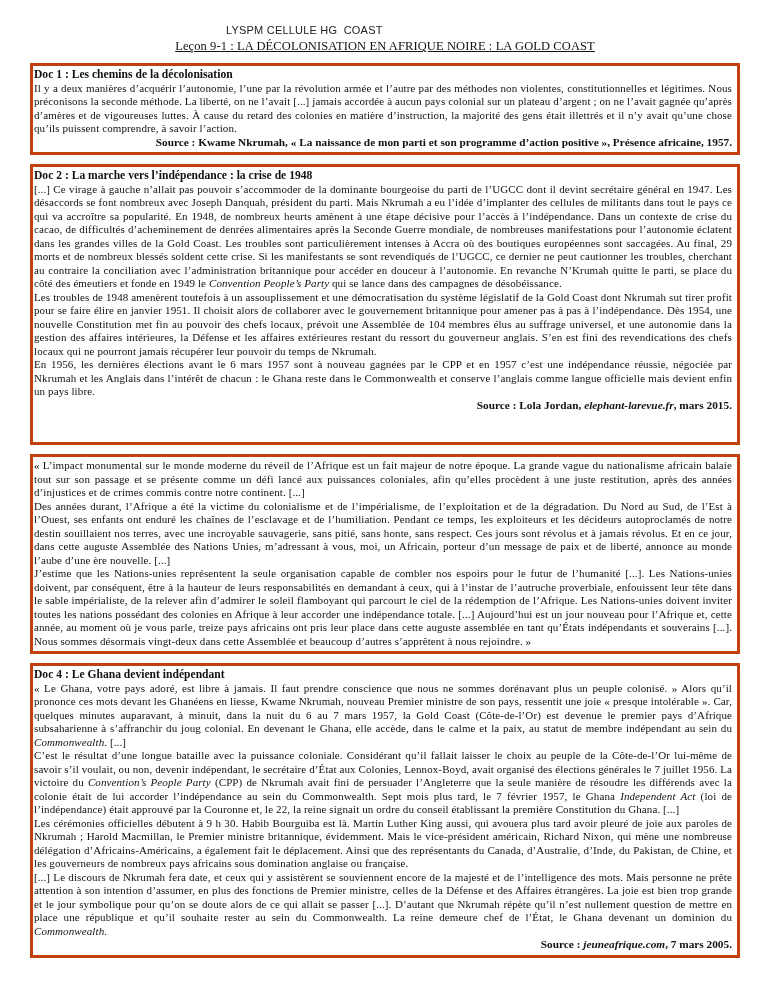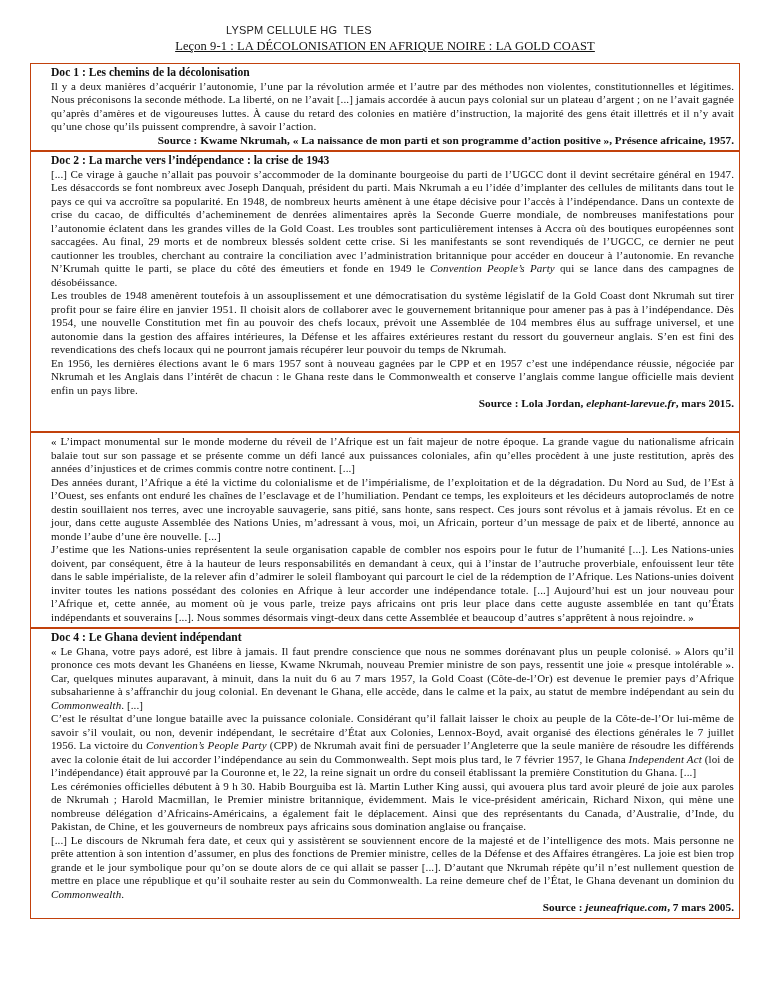--- a/index.html
+++ b/index.html
@@ -22,23 +22,24 @@
   }
   .lesson-title {
     text-align: center;
     font-weight: normal;
     font-size: 12.5px;
     text-decoration: underline;
     margin-bottom: 9px;
     letter-spacing: 0.1px;
   }
   .doc-box {
-    border: 1px solid #c2410c;
+    border: 3px solid #c2410c;
     box-sizing: border-box;
-    padding: 2px 5px 3px 20px;
+    padding: 2px 5px 3px 1px;
+    margin-bottom: 9px;
     background: #ffffff;
   }
   .doc-box:nth-child(1) { min-height: 77px; }
   .doc-box:nth-child(2) { min-height: 281px; }
   .doc-box:nth-child(3) { min-height: 193px; }
   .doc-box:nth-child(4) { min-height: 291px; }
   .doc-heading {
     font-weight: bold;
     font-size: 11.6px;
     line-height: 13.6px;
@@ -53,32 +54,32 @@
     font-size: 11.3px;
     line-height: 13.6px;
     font-weight: bold;
     text-align: right;
   }
   .it { font-style: italic; }
 </style>
 </head>
 <body>
 
-<div class="page-header">LYSPM CELLULE HG  TLES</div>
+<div class="page-header">LYSPM CELLULE HG  COAST</div>
 
 <div class="lesson-title">Leçon 9-1 : LA DÉCOLONISATION EN AFRIQUE NOIRE : LA GOLD COAST</div>
 
 <div>
     <div class="doc-box">
       <div class="doc-heading">Doc 1 : Les chemins de la décolonisation</div>
       <div class="doc-para"><span>Il y a deux manières d’acquérir l’autonomie, l’une par la révolution armée et l’autre par des méthodes non violentes, constitutionnelles et légitimes. Nous préconisons la seconde méthode. La liberté, on ne l’avait [...] jamais accordée à aucun pays colonial sur un plateau d’argent ; on ne l’avait gagnée qu’après d’amères et de vigoureuses luttes. À cause du retard des colonies en matière d’instruction, la majorité des gens était illettrés et il n’y avait qu’une chose qu’ils puissent comprendre, à savoir l’action.</span></div>
       <div class="doc-source"><span>Source : Kwame Nkrumah, « La naissance de mon parti et son programme d’action positive », Présence africaine, 1957.</span></div>
     </div>
     <div class="doc-box">
-      <div class="doc-heading">Doc 2 : La marche vers l’indépendance : la crise de 1943</div>
+      <div class="doc-heading">Doc 2 : La marche vers l’indépendance : la crise de 1948</div>
       <div class="doc-para"><span>[...] Ce virage à gauche n’allait pas pouvoir s’accommoder de la dominante bourgeoise du parti de l’UGCC dont il devint secrétaire général en 1947. Les désaccords se font nombreux avec Joseph Danquah, président du parti. Mais Nkrumah a eu l’idée d’implanter des cellules de militants dans tout le pays ce qui va accroître sa popularité. En 1948, de nombreux heurts amènent à une étape décisive pour l’accès à l’indépendance. Dans un contexte de crise du cacao, de difficultés d’acheminement de denrées alimentaires après la Seconde Guerre mondiale, de nombreuses manifestations pour l’autonomie éclatent dans les grandes villes de la Gold Coast. Les troubles sont particulièrement intenses à Accra où des boutiques européennes sont saccagées. Au final, 29 morts et de nombreux blessés soldent cette crise. Si les manifestants se sont revendiqués de l’UGCC, ce dernier ne peut cautionner les troubles, cherchant au contraire la conciliation avec l’administration britannique pour accéder en douceur à l’autonomie. En revanche N’Krumah quitte le parti, se place du côté des émeutiers et fonde en 1949 le </span><span class="it">Convention People’s Party</span><span> qui se lance dans des campagnes de désobéissance.</span></div>
       <div class="doc-para"><span>Les troubles de 1948 amenèrent toutefois à un assouplissement et une démocratisation du système législatif de la Gold Coast dont Nkrumah sut tirer profit pour se faire élire en janvier 1951. Il choisit alors de collaborer avec le gouvernement britannique pour amener pas à pas à l’indépendance. Dès 1954, une nouvelle Constitution met fin au pouvoir des chefs locaux, prévoit une Assemblée de 104 membres élus au suffrage universel, et une autonomie dans la gestion des affaires intérieures, la Défense et les affaires extérieures restant du ressort du gouverneur anglais. S’en est fini des revendications des chefs locaux qui ne pourront jamais récupérer leur pouvoir du temps de Nkrumah.</span></div>
       <div class="doc-para"><span>En 1956, les dernières élections avant le 6 mars 1957 sont à nouveau gagnées par le CPP et en 1957 c’est une indépendance réussie, négociée par Nkrumah et les Anglais dans l’intérêt de chacun : le Ghana reste dans le Commonwealth et conserve l’anglais comme langue officielle mais devient enfin un pays libre.</span></div>
       <div class="doc-source"><span>Source : Lola Jordan, </span><span class="it">elephant-larevue.fr</span><span>, mars 2015.</span></div>
     </div>
     <div class="doc-box">
       <div class="doc-para"><span>« L’impact monumental sur le monde moderne du réveil de l’Afrique est un fait majeur de notre époque. La grande vague du nationalisme africain balaie tout sur son passage et se présente comme un défi lancé aux puissances coloniales, afin qu’elles procèdent à une juste restitution, après des années d’injustices et de crimes commis contre notre continent. [...]</span></div>
       <div class="doc-para"><span>Des années durant, l’Afrique a été la victime du colonialisme et de l’impérialisme, de l’exploitation et de la dégradation. Du Nord au Sud, de l’Est à l’Ouest, ses enfants ont enduré les chaînes de l’esclavage et de l’humiliation. Pendant ce temps, les exploiteurs et les décideurs autoproclamés de notre destin souillaient nos terres, avec une incroyable sauvagerie, sans pitié, sans honte, sans respect. Ces jours sont révolus et à jamais révolus. Et en ce jour, dans cette auguste Assemblée des Nations Unies, m’adressant à vous, moi, un Africain, porteur d’un message de paix et de liberté, annonce au monde l’aube d’une ère nouvelle. [...]</span></div>
       <div class="doc-para"><span>J’estime que les Nations-unies représentent la seule organisation capable de combler nos espoirs pour le futur de l’humanité [...]. Les Nations-unies doivent, par conséquent, être à la hauteur de leurs responsabilités en demandant à ceux, qui à l’instar de l’autruche proverbiale, enfouissent leur tête dans le sable impérialiste, de la relever afin d’admirer le soleil flamboyant qui parcourt le ciel de la rédemption de l’Afrique. Les Nations-unies doivent inviter toutes les nations possédant des colonies en Afrique à leur accorder une indépendance totale. [...] Aujourd’hui est un jour nouveau pour l’Afrique et, cette année, au moment où je vous parle, treize pays africains ont pris leur place dans cette auguste assemblée en tant qu’États indépendants et souverains [...]. Nous sommes désormais vingt-deux dans cette Assemblée et beaucoup d’autres s’apprêtent à nous rejoindre. »</span></div>
     </div>

